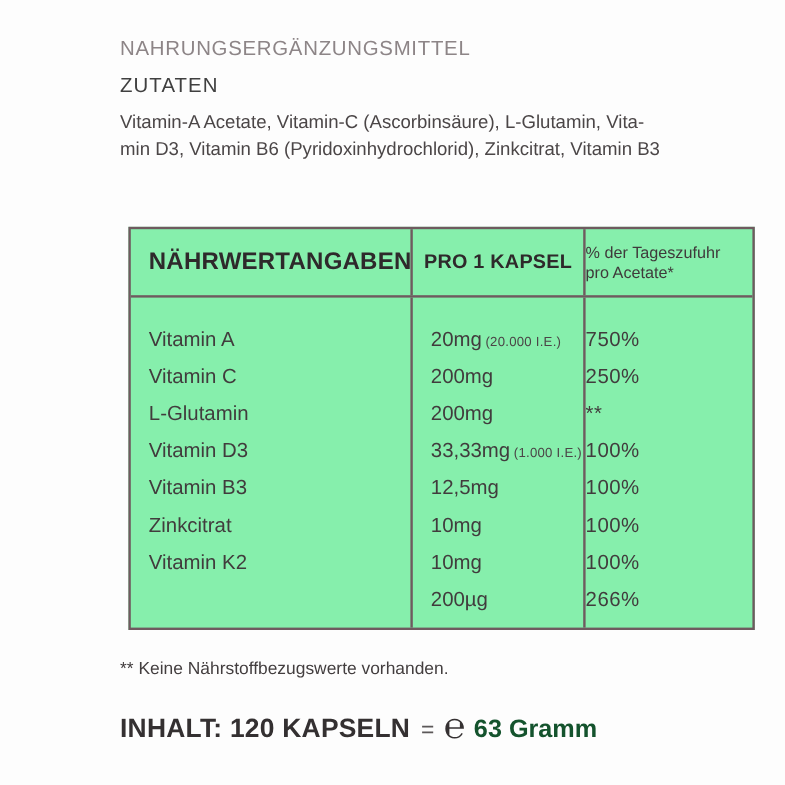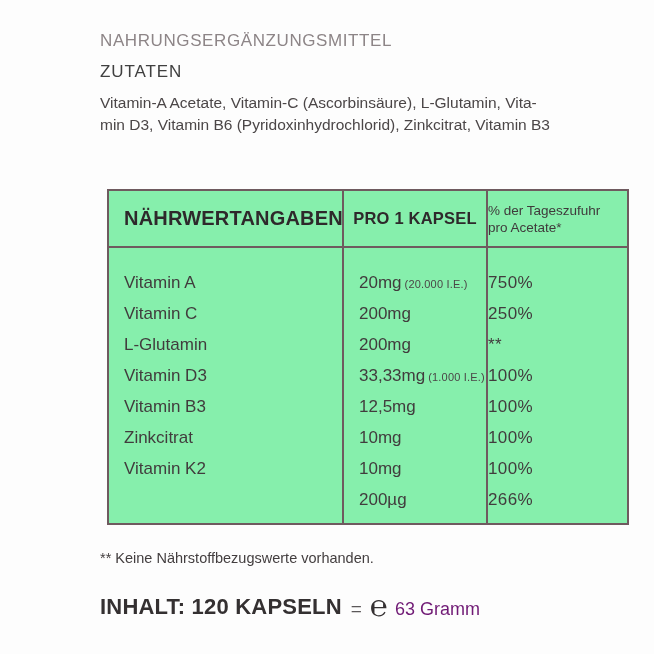--- a/index.html
+++ b/index.html
@@ -61,21 +61,21 @@
     font-size:14.5px;line-height:24.5px;color:#433e3f;
   }
 
   .content-line{
     position:absolute;left:77px;top:592px;
     display:flex;align-items:flex-end;white-space:nowrap;
   }
   .content-bold{font-weight:bold;font-size:22px;color:#343031;letter-spacing:0.2px;}
   .content-eq{font-size:19px;color:#5c5859;margin:0 8px 0 9px;}
   .content-emark{font-size:30px;color:#39有3536;color:#353132;line-height:28px;margin-right:7px;}
-  .content-weight{font-size:18px;color:#701a75;}
+  .content-weight{font-size:21px;color:#14532d;font-weight:bold;}
 </style>
 </head>
 <body>
 
 <div class="label">
 
   <div class="category">NAHRUNGSERGÄNZUNGSMITTEL</div>
 
   <div class="zutaten">ZUTATEN</div>
 

